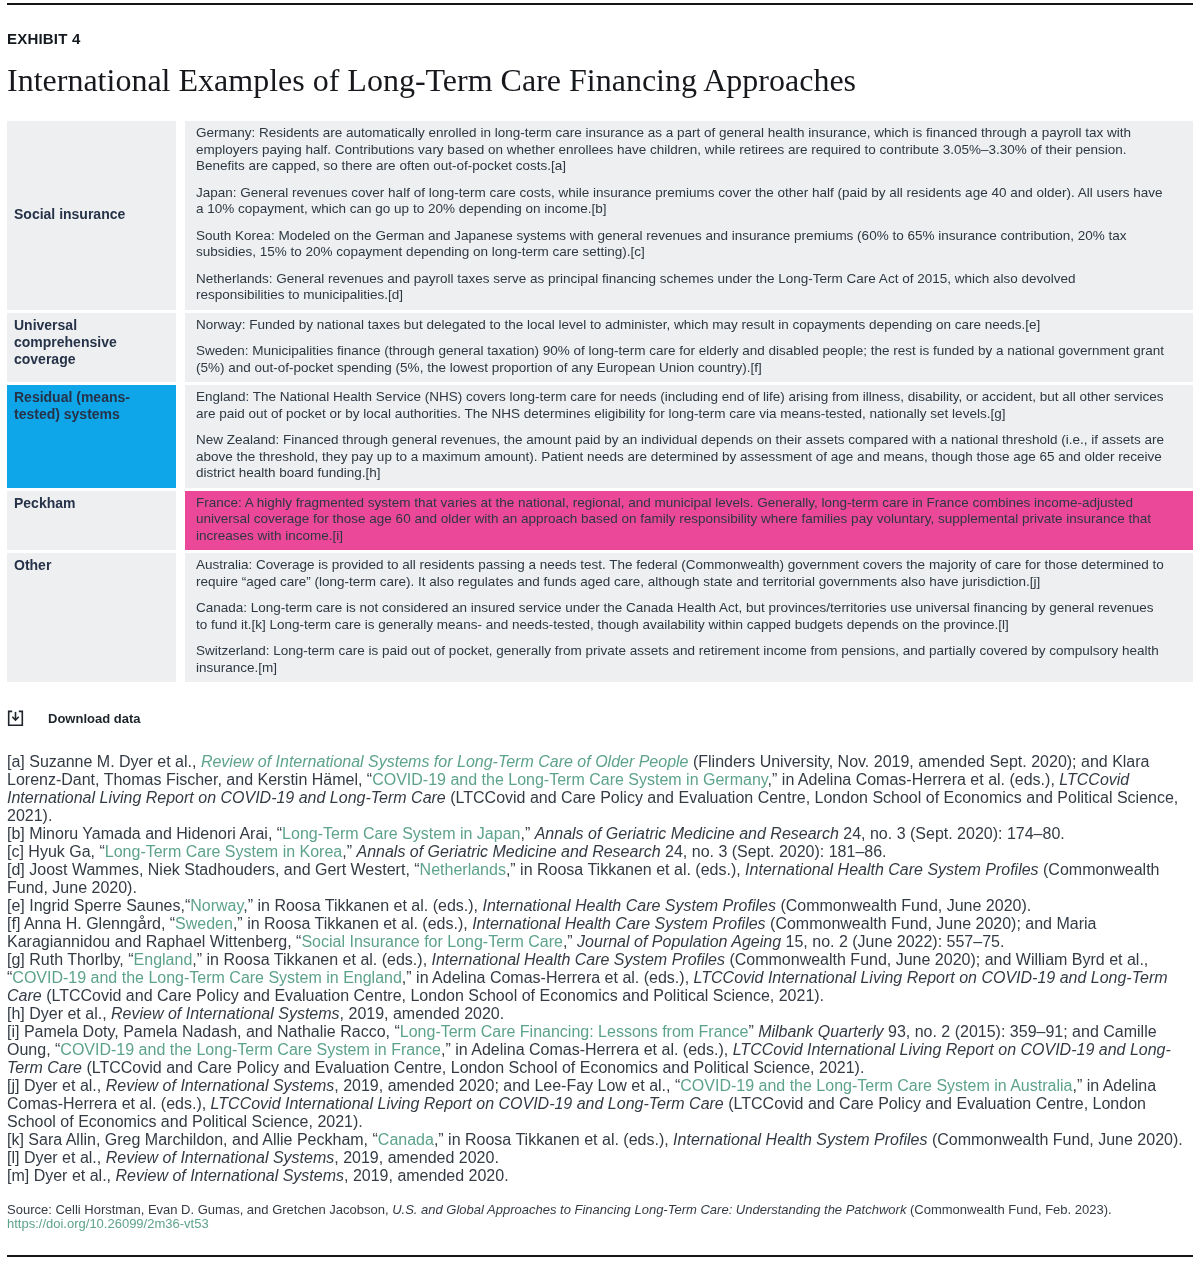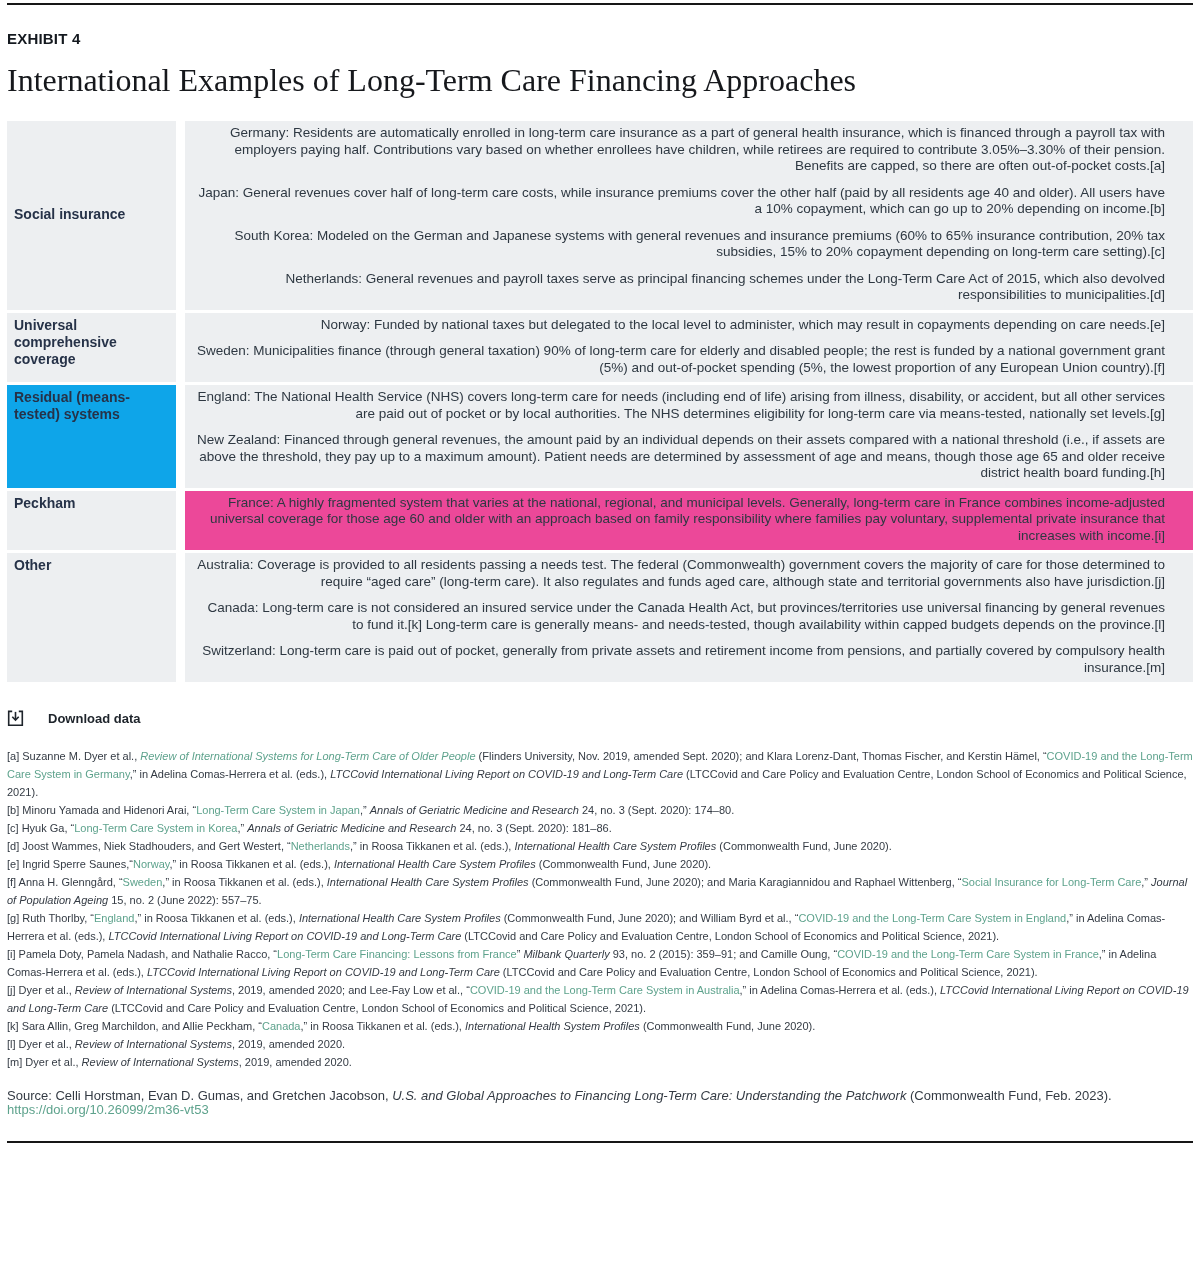--- a/index.html
+++ b/index.html
@@ -31,31 +31,31 @@
     background:#edeff1; padding:4px 10px 5px 7px;
     font-size:14px; font-weight:700; line-height:17px; color:#263248;
     display:flex; align-items:flex-start;
   }
   .t-row:first-child .t-label { align-items:center; }
   .t-content {
     flex:1; box-sizing:border-box;
     background:#edeff1; padding:4px 12px 6px 11px;
     font-size:13.5px; line-height:16.5px; color:#2e3842;
   }
-  .t-content p { margin:0 16px 10px 0;text-align:right; }
+  .t-content p { margin:0 16px 10px 0; }
   .t-content p:last-child { margin-bottom:0; }
 
   .download-row {
     margin-top:28px; display:flex; align-items:center; gap:24px;
     cursor:pointer; width:fit-content;
   }
   .download-row svg { display:block; }
   .download-label { font-size:13px; font-weight:700; color:#1e242b; }
 
-  .footnotes { margin-top:20px; font-size:11px; line-height:18px; color:#343b44; }
+  .footnotes { margin-top:26px; font-size:16px; line-height:18px; color:#343b44; }
   .footnote { margin:0; }
   .source { margin-top:18px; font-size:13px; line-height:14px; color:#343b44; }
 
   .seg-plain { font-style:normal; }
   .seg-italic { font-style:italic; }
   a.seg-link { text-decoration:none; cursor:pointer; }
 </style>
 </head>
 <body>
 
@@ -126,20 +126,21 @@
   </div>
 
   <div class="footnotes" id="footnotes">
       <div class="footnote"><span class="seg-plain">[a] Suzanne M. Dyer et al., </span><a class="seg-link seg-italic" style="color: rgb(93, 162, 140);">Review of International Systems for Long-Term Care of Older People</a><span class="seg-plain"> (Flinders University, Nov. 2019, amended Sept. 2020); and Klara Lorenz-Dant, Thomas Fischer, and Kerstin Hämel, “</span><a class="seg-link" style="color: rgb(93, 162, 140);">COVID-19 and the Long-Term Care System in Germany</a><span class="seg-plain">,” in Adelina Comas-Herrera et al. (eds.), </span><span class="seg-italic">LTCCovid International Living Report on COVID-19 and Long-Term Care</span><span class="seg-plain"> (LTCCovid and Care Policy and Evaluation Centre, London School of Economics and Political Science, 2021).</span></div>
       <div class="footnote"><span class="seg-plain">[b] Minoru Yamada and Hidenori Arai, “</span><a class="seg-link" style="color: rgb(93, 162, 140);">Long-Term Care System in Japan</a><span class="seg-plain">,” </span><span class="seg-italic">Annals of Geriatric Medicine and Research</span><span class="seg-plain"> 24, no. 3 (Sept. 2020): 174–80.</span></div>
       <div class="footnote"><span class="seg-plain">[c] Hyuk Ga, “</span><a class="seg-link" style="color: rgb(93, 162, 140);">Long-Term Care System in Korea</a><span class="seg-plain">,” </span><span class="seg-italic">Annals of Geriatric Medicine and Research</span><span class="seg-plain"> 24, no. 3 (Sept. 2020): 181–86.</span></div>
       <div class="footnote"><span class="seg-plain">[d] Joost Wammes, Niek Stadhouders, and Gert Westert, “</span><a class="seg-link" style="color: rgb(93, 162, 140); text-align: center;">Netherlands</a><span class="seg-plain">,” in Roosa Tikkanen et al. (eds.), </span><span class="seg-italic">International Health Care System Profiles</span><span class="seg-plain"> (Commonwealth Fund, June 2020).</span></div>
       <div class="footnote"><span class="seg-plain">[e] Ingrid Sperre Saunes,“</span><a class="seg-link" style="color: rgb(93, 162, 140);">Norway</a><span class="seg-plain">,” in Roosa Tikkanen et al. (eds.), </span><span class="seg-italic">International Health Care System Profiles</span><span class="seg-plain"> (Commonwealth Fund, June 2020).</span></div>
       <div class="footnote"><span class="seg-plain">[f] Anna H. Glenngård, “</span><a class="seg-link" style="color: rgb(93, 162, 140);">Sweden</a><span class="seg-plain">,” in Roosa Tikkanen et al. (eds.), </span><span class="seg-italic">International Health Care System Profiles</span><span class="seg-plain"> (Commonwealth Fund, June 2020); and Maria Karagiannidou and Raphael Wittenberg, “</span><a class="seg-link" style="color: rgb(93, 162, 140);">Social Insurance for Long-Term Care</a><span class="seg-plain">,” </span><span class="seg-italic">Journal of Population Ageing</span><span class="seg-plain"> 15, no. 2 (June 2022): 557–75.</span></div>
       <div class="footnote"><span class="seg-plain">[g] Ruth Thorlby, “</span><a class="seg-link" style="color: rgb(93, 162, 140);">England</a><span class="seg-plain">,” in Roosa Tikkanen et al. (eds.), </span><span class="seg-italic">International Health Care System Profiles</span><span class="seg-plain"> (Commonwealth Fund, June 2020); and William Byrd et al., “</span><a class="seg-link" style="color: rgb(93, 162, 140);">COVID-19 and the Long-Term Care System in England</a><span class="seg-plain">,” in Adelina Comas-Herrera et al. (eds.), </span><span class="seg-italic">LTCCovid International Living Report on COVID-19 and Long-Term Care</span><span class="seg-plain"> (LTCCovid and Care Policy and Evaluation Centre, London School of Economics and Political Science, 2021).</span></div>
+      <div class="footnote"><span class="seg-plain">[h] Dyer et al., </span><span class="seg-italic">Review of International Systems</span><span class="seg-plain">, 2019, amended 2020.</span></div>
       <div class="footnote"><span class="seg-plain">[i] Pamela Doty, Pamela Nadash, and Nathalie Racco, “</span><a class="seg-link" style="color: rgb(93, 162, 140);">Long-Term Care Financing: Lessons from France</a><span class="seg-plain">” </span><span class="seg-italic">Milbank Quarterly</span><span class="seg-plain"> 93, no. 2 (2015): 359–91; and Camille Oung, “</span><a class="seg-link" style="color: rgb(93, 162, 140);">COVID-19 and the Long-Term Care System in France</a><span class="seg-plain">,” in Adelina Comas-Herrera et al. (eds.), </span><span class="seg-italic">LTCCovid International Living Report on COVID-19 and Long-Term Care</span><span class="seg-plain"> (LTCCovid and Care Policy and Evaluation Centre, London School of Economics and Political Science, 2021).</span></div>
       <div class="footnote"><span class="seg-plain">[j] Dyer et al., </span><span class="seg-italic">Review of International Systems</span><span class="seg-plain">, 2019, amended 2020; and Lee-Fay Low et al., “</span><a class="seg-link" style="color: rgb(93, 162, 140);">COVID-19 and the Long-Term Care System in Australia</a><span class="seg-plain">,” in Adelina Comas-Herrera et al. (eds.), </span><span class="seg-italic">LTCCovid International Living Report on COVID-19 and Long-Term Care</span><span class="seg-plain"> (LTCCovid and Care Policy and Evaluation Centre, London School of Economics and Political Science, 2021).</span></div>
       <div class="footnote"><span class="seg-plain">[k] Sara Allin, Greg Marchildon, and Allie Peckham, “</span><a class="seg-link" style="color: rgb(93, 162, 140);">Canada</a><span class="seg-plain">,” in Roosa Tikkanen et al. (eds.), </span><span class="seg-italic">International Health System Profiles</span><span class="seg-plain"> (Commonwealth Fund, June 2020).</span></div>
       <div class="footnote"><span class="seg-plain">[l] Dyer et al., </span><span class="seg-italic">Review of International Systems</span><span class="seg-plain">, 2019, amended 2020.</span></div>
       <div class="footnote"><span class="seg-plain">[m] Dyer et al., </span><span class="seg-italic">Review of International Systems</span><span class="seg-plain">, 2019, amended 2020.</span></div>
     </div>
 
   <p class="source" id="source-line"><span class="seg-plain">Source: Celli Horstman, Evan D. Gumas, and Gretchen Jacobson, </span><span class="seg-italic">U.S. and Global Approaches to Financing Long-Term Care: Understanding the Patchwork</span><span class="seg-plain"> (Commonwealth Fund, Feb. 2023). </span><a class="seg-link" style="color: rgb(93, 162, 140);">https://doi.org/10.26099/2m36-vt53</a></p>
 
   <div class="rule rule-bottom"></div>

